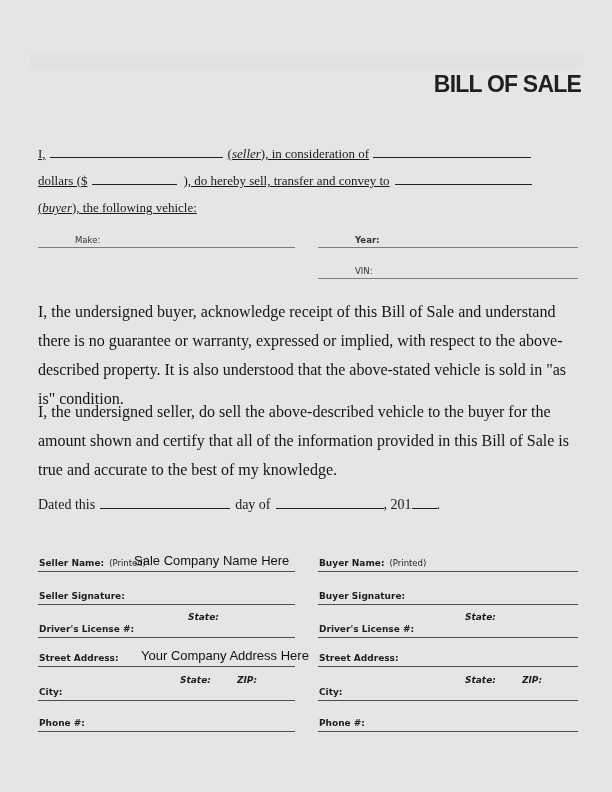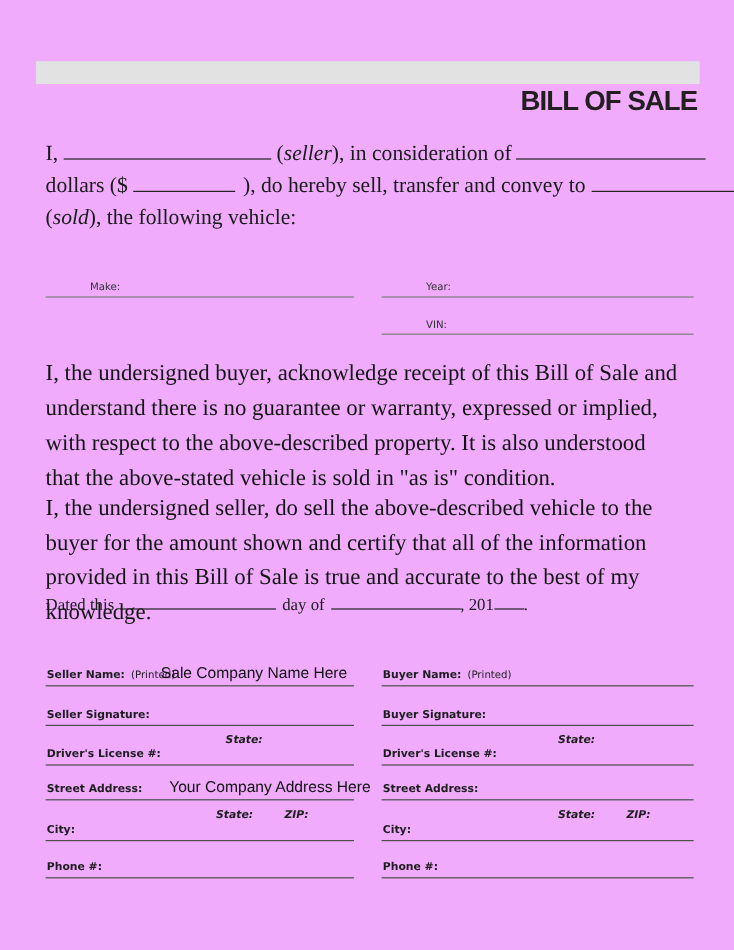--- a/index.html
+++ b/index.html
@@ -1,36 +1,36 @@
 <!DOCTYPE html>
 <html><head>
 <meta charset="utf-8">
 <style>
   html,body{margin:0;padding:0;background:#fff;}
-  .page{position:relative;width:612px;height:792px;background:#f0abfc;overflow:hidden;
+  .page{position:relative;width:612px;height:792px;background:#e5e5e5;overflow:hidden;
         font-family:"Liberation Serif",serif;color:#1a1a1a;}
   
   .topbar{position:absolute;left:30px;top:51px;width:553px;height:19px;background:#e2e2e2;}
   .title{position:absolute;top:71px;right:31px;font-family:"Liberation Sans",sans-serif;
          font-weight:800;font-size:23px;letter-spacing:-0.8px;color:#231f20;white-space:nowrap;}
   
-  .intro{position:absolute;left:38px;top:117px;width:541px;font-size:18px;}
+  .intro{position:absolute;left:38px;top:146px;width:541px;font-size:13px;text-decoration:underline;}
   .iline{height:27px;white-space:nowrap;}
   .blank{display:inline-block;border-bottom:1.2px solid #222;height:1px;}
   .it{font-style:italic;}
   .b-name{width:173px;margin:0 5px 0 4px;}
   .b-consid{width:158px;margin-left:4px;}
   .b-amount{width:85px;margin:0 6px 0 5px;}
   .b-convey{width:137px;margin-left:5px;}
   
   .vrow{position:absolute;height:16px;border-bottom:1px solid #7d7d7d;
         font-family:"DejaVu Sans",sans-serif;font-size:8.5px;color:#333;}
   .vrow .vlbl{position:absolute;left:1px;bottom:2px;padding-left:36px;}
   
-  .para{position:absolute;left:38px;width:531px;font-size:19px;line-height:29px;color:#141414;}
+  .para{position:absolute;left:38px;width:531px;font-size:16px;line-height:29px;color:#141414;}
   
   .dated{position:absolute;left:38px;top:497px;font-size:14px;white-space:nowrap;}
   .b-day{width:130px;margin:0 5px;}
   .b-month{width:108px;margin-left:5px;margin-right:0;}
   .b-year{width:25px;margin:0;}
   
   .frow{position:absolute;height:20px;border-bottom:1.2px solid #4d4d4d;
         font-family:"DejaVu Sans",sans-serif;font-size:9px;font-weight:700;color:#1d1d1d;}
   .frow .lbl{position:absolute;left:1px;bottom:3px;white-space:nowrap;}
   .frow .note{font-weight:400;font-size:8.5px;margin-left:5px;}
@@ -44,35 +44,35 @@
 <body>
 
 <div class="page">
 
   <div class="topbar"></div>
   <div class="title">BILL OF SALE</div>
 
   <div class="intro">
     <div class="iline"><span>I,</span><span class="blank b-name"></span><span>(</span><span class="it">seller</span><span>), in consideration of</span><span class="blank b-consid"></span></div>
     <div class="iline"><span>dollars ($</span><span class="blank b-amount"></span><span>), do hereby sell, transfer and convey to</span><span class="blank b-convey"></span></div>
-    <div class="iline"><span>(</span><span class="it">sold</span><span>), the following vehicle:</span></div>
+    <div class="iline"><span>(</span><span class="it">buyer</span><span>), the following vehicle:</span></div>
   </div>
 
   <div class="vrow colL" style="top:231px;">
     <span class="vlbl">Make:</span>
   </div>
-  <div class="vrow colR" style="top:231px;">
+  <div class="vrow colR" style="top:231px;font-weight:bold;">
     <span class="vlbl">Year:</span>
   </div>
   <div class="vrow colR" style="top:262px;">
     <span class="vlbl">VIN:</span>
   </div>
 
   <div class="para" style="top:297px;">I, the undersigned buyer, acknowledge receipt of this Bill of Sale and understand there is no guarantee or warranty, expressed or implied, with respect to the above-described property. It is also understood that the above-stated vehicle is sold in "as is" condition.</div>
-  <div class="para" style="top:409px;">I, the undersigned seller, do sell the above-described vehicle to the buyer for the amount shown and certify that all of the information provided in this Bill of Sale is true and accurate to the best of my knowledge.</div>
+  <div class="para" style="top:397px;">I, the undersigned seller, do sell the above-described vehicle to the buyer for the amount shown and certify that all of the information provided in this Bill of Sale is true and accurate to the best of my knowledge.</div>
 
   <div class="dated"><span>Dated this</span><span class="blank b-day"></span><span>day of</span><span class="blank b-month"></span><span>, 201</span><span class="blank b-year"></span><span>.</span></div>
 
   <div class="frow colL" style="top:551px;">
     <span class="lbl"><span>Seller Name:</span><span class="note">(Printed)</span></span>
     <span class="val" style="left:96px;">Sale Company Name Here</span>
   </div>
   <div class="frow colL" style="top:584px;">
     <span class="lbl">Seller Signature:</span>
   </div>

